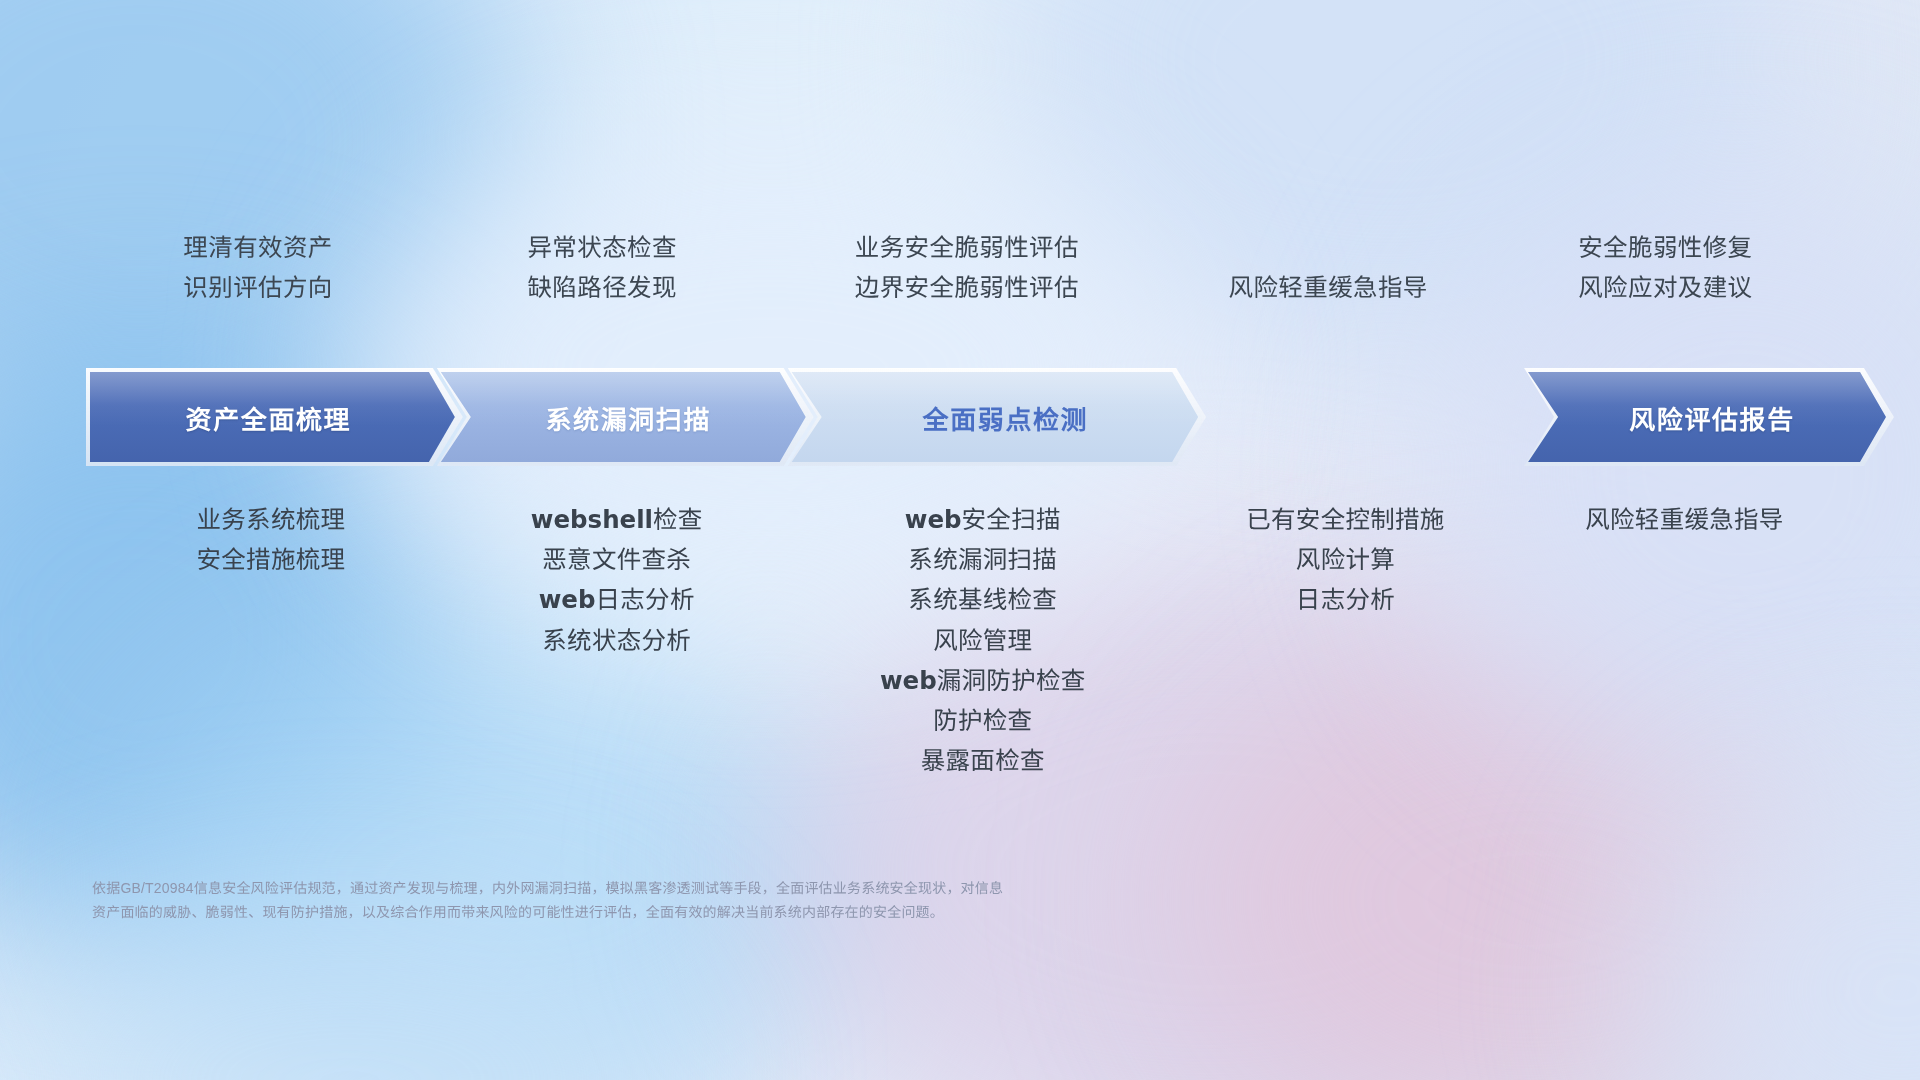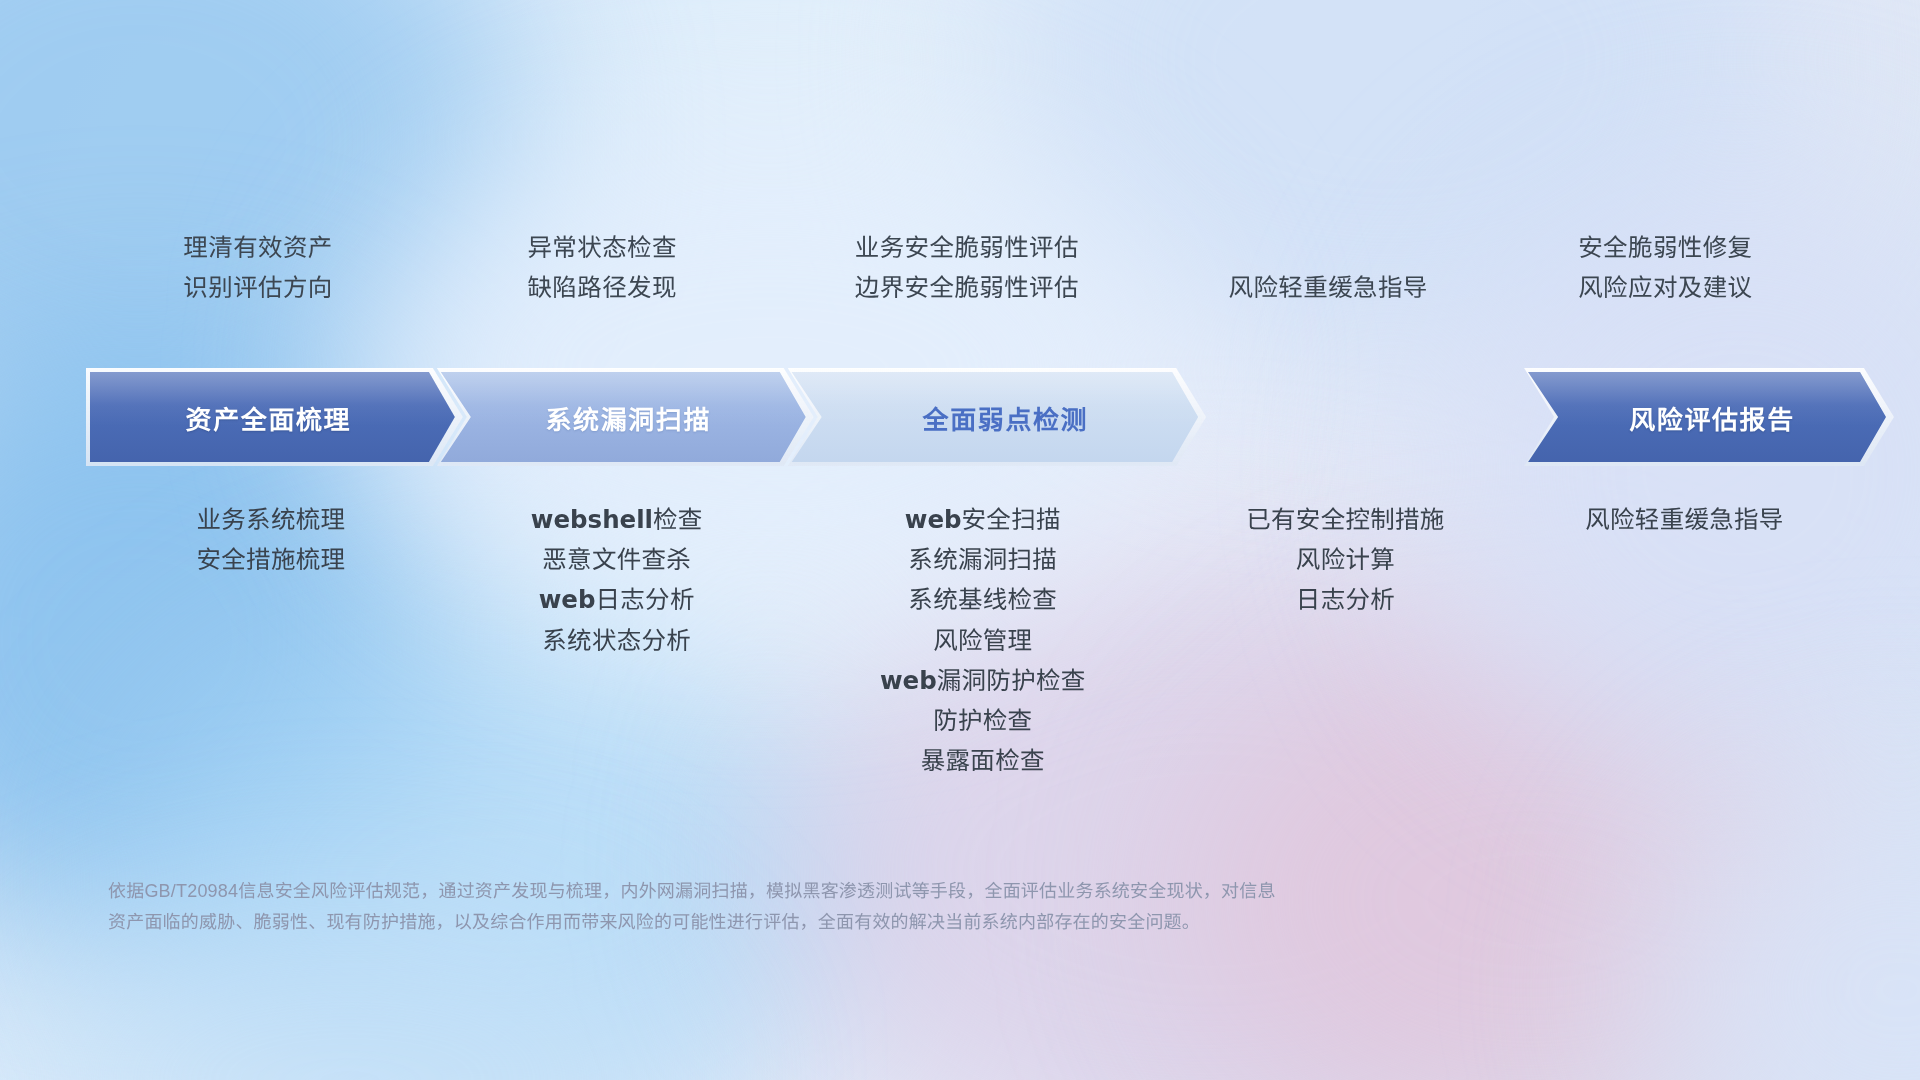--- a/index.html
+++ b/index.html
@@ -131,24 +131,24 @@
   }
   .bot-col .line .lat {
     font-family: "DejaVu Sans", "Liberation Sans", sans-serif;
     font-weight: 700;
     letter-spacing: 0;
   }
 
   
   #footer {
     position: absolute;
-    left: 108px;
+    left: 92px;
     top: 876px;
     width: 1520px;
-    font-size: 18px;
+    font-size: 14px;
     line-height: 1.72;
     color: #8e96ae;
     letter-spacing: .2px;
   }
   #footer p { margin: 0; }
 </style>
 </head>
 <body>
 
 <div id="stage">

